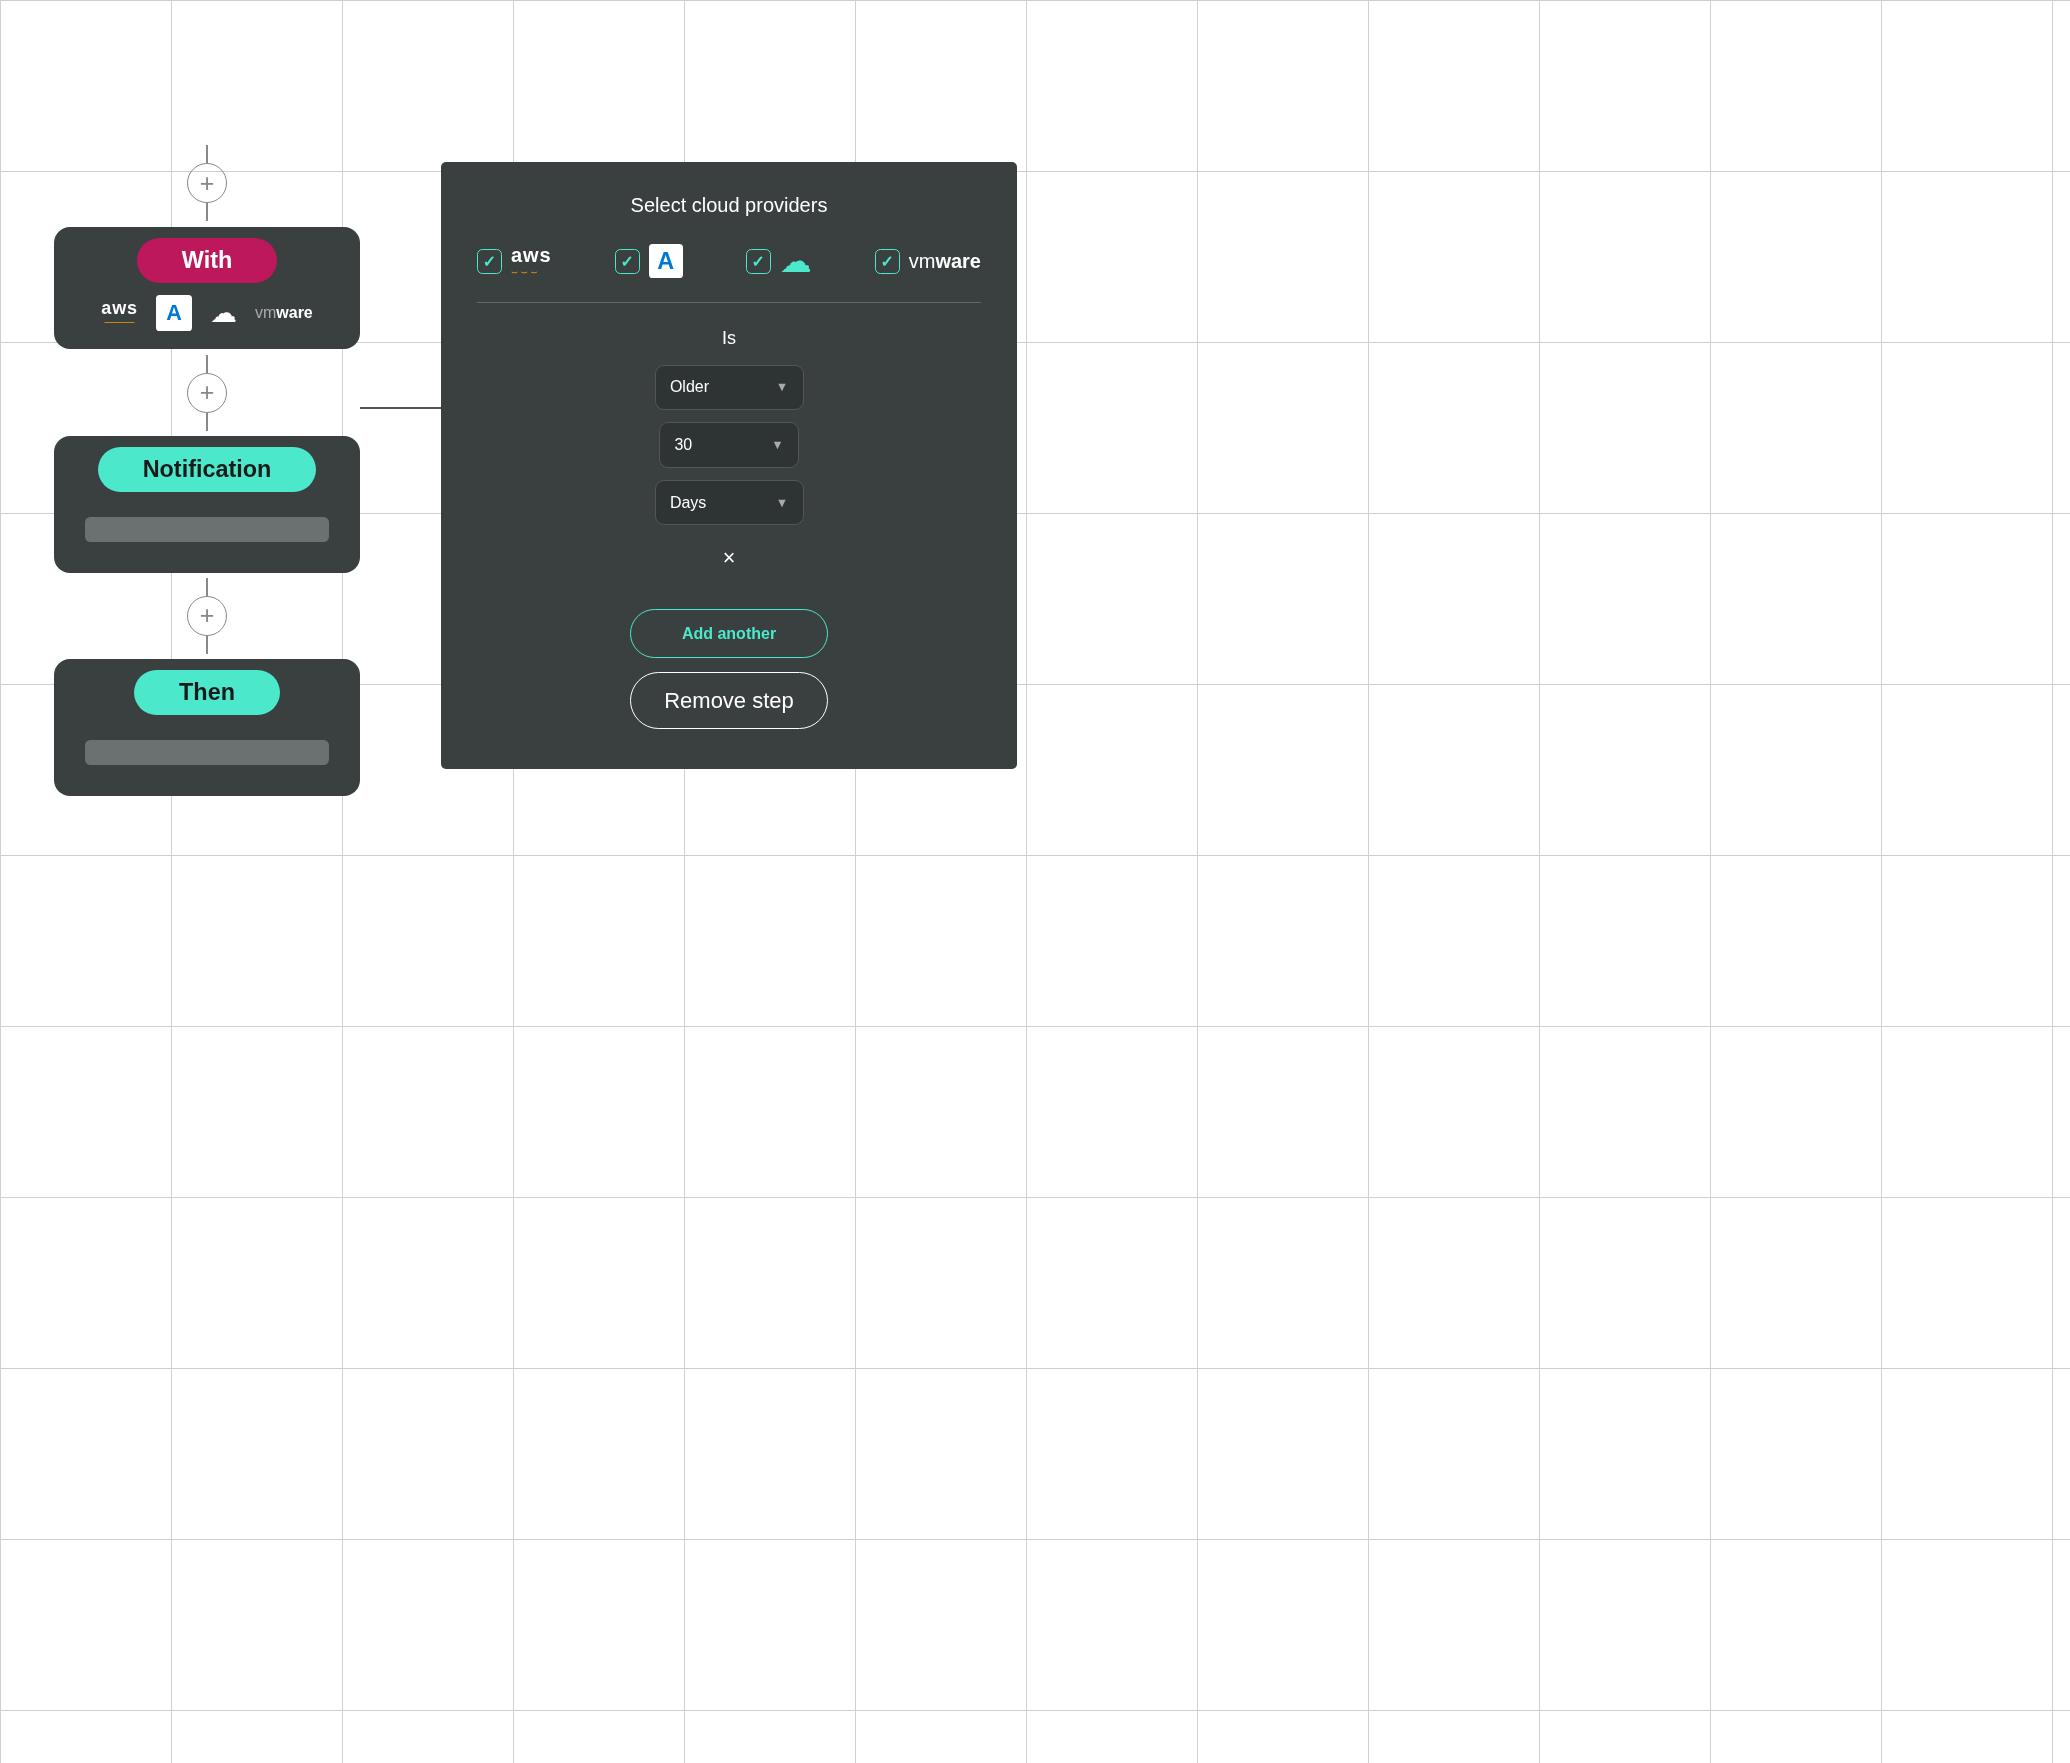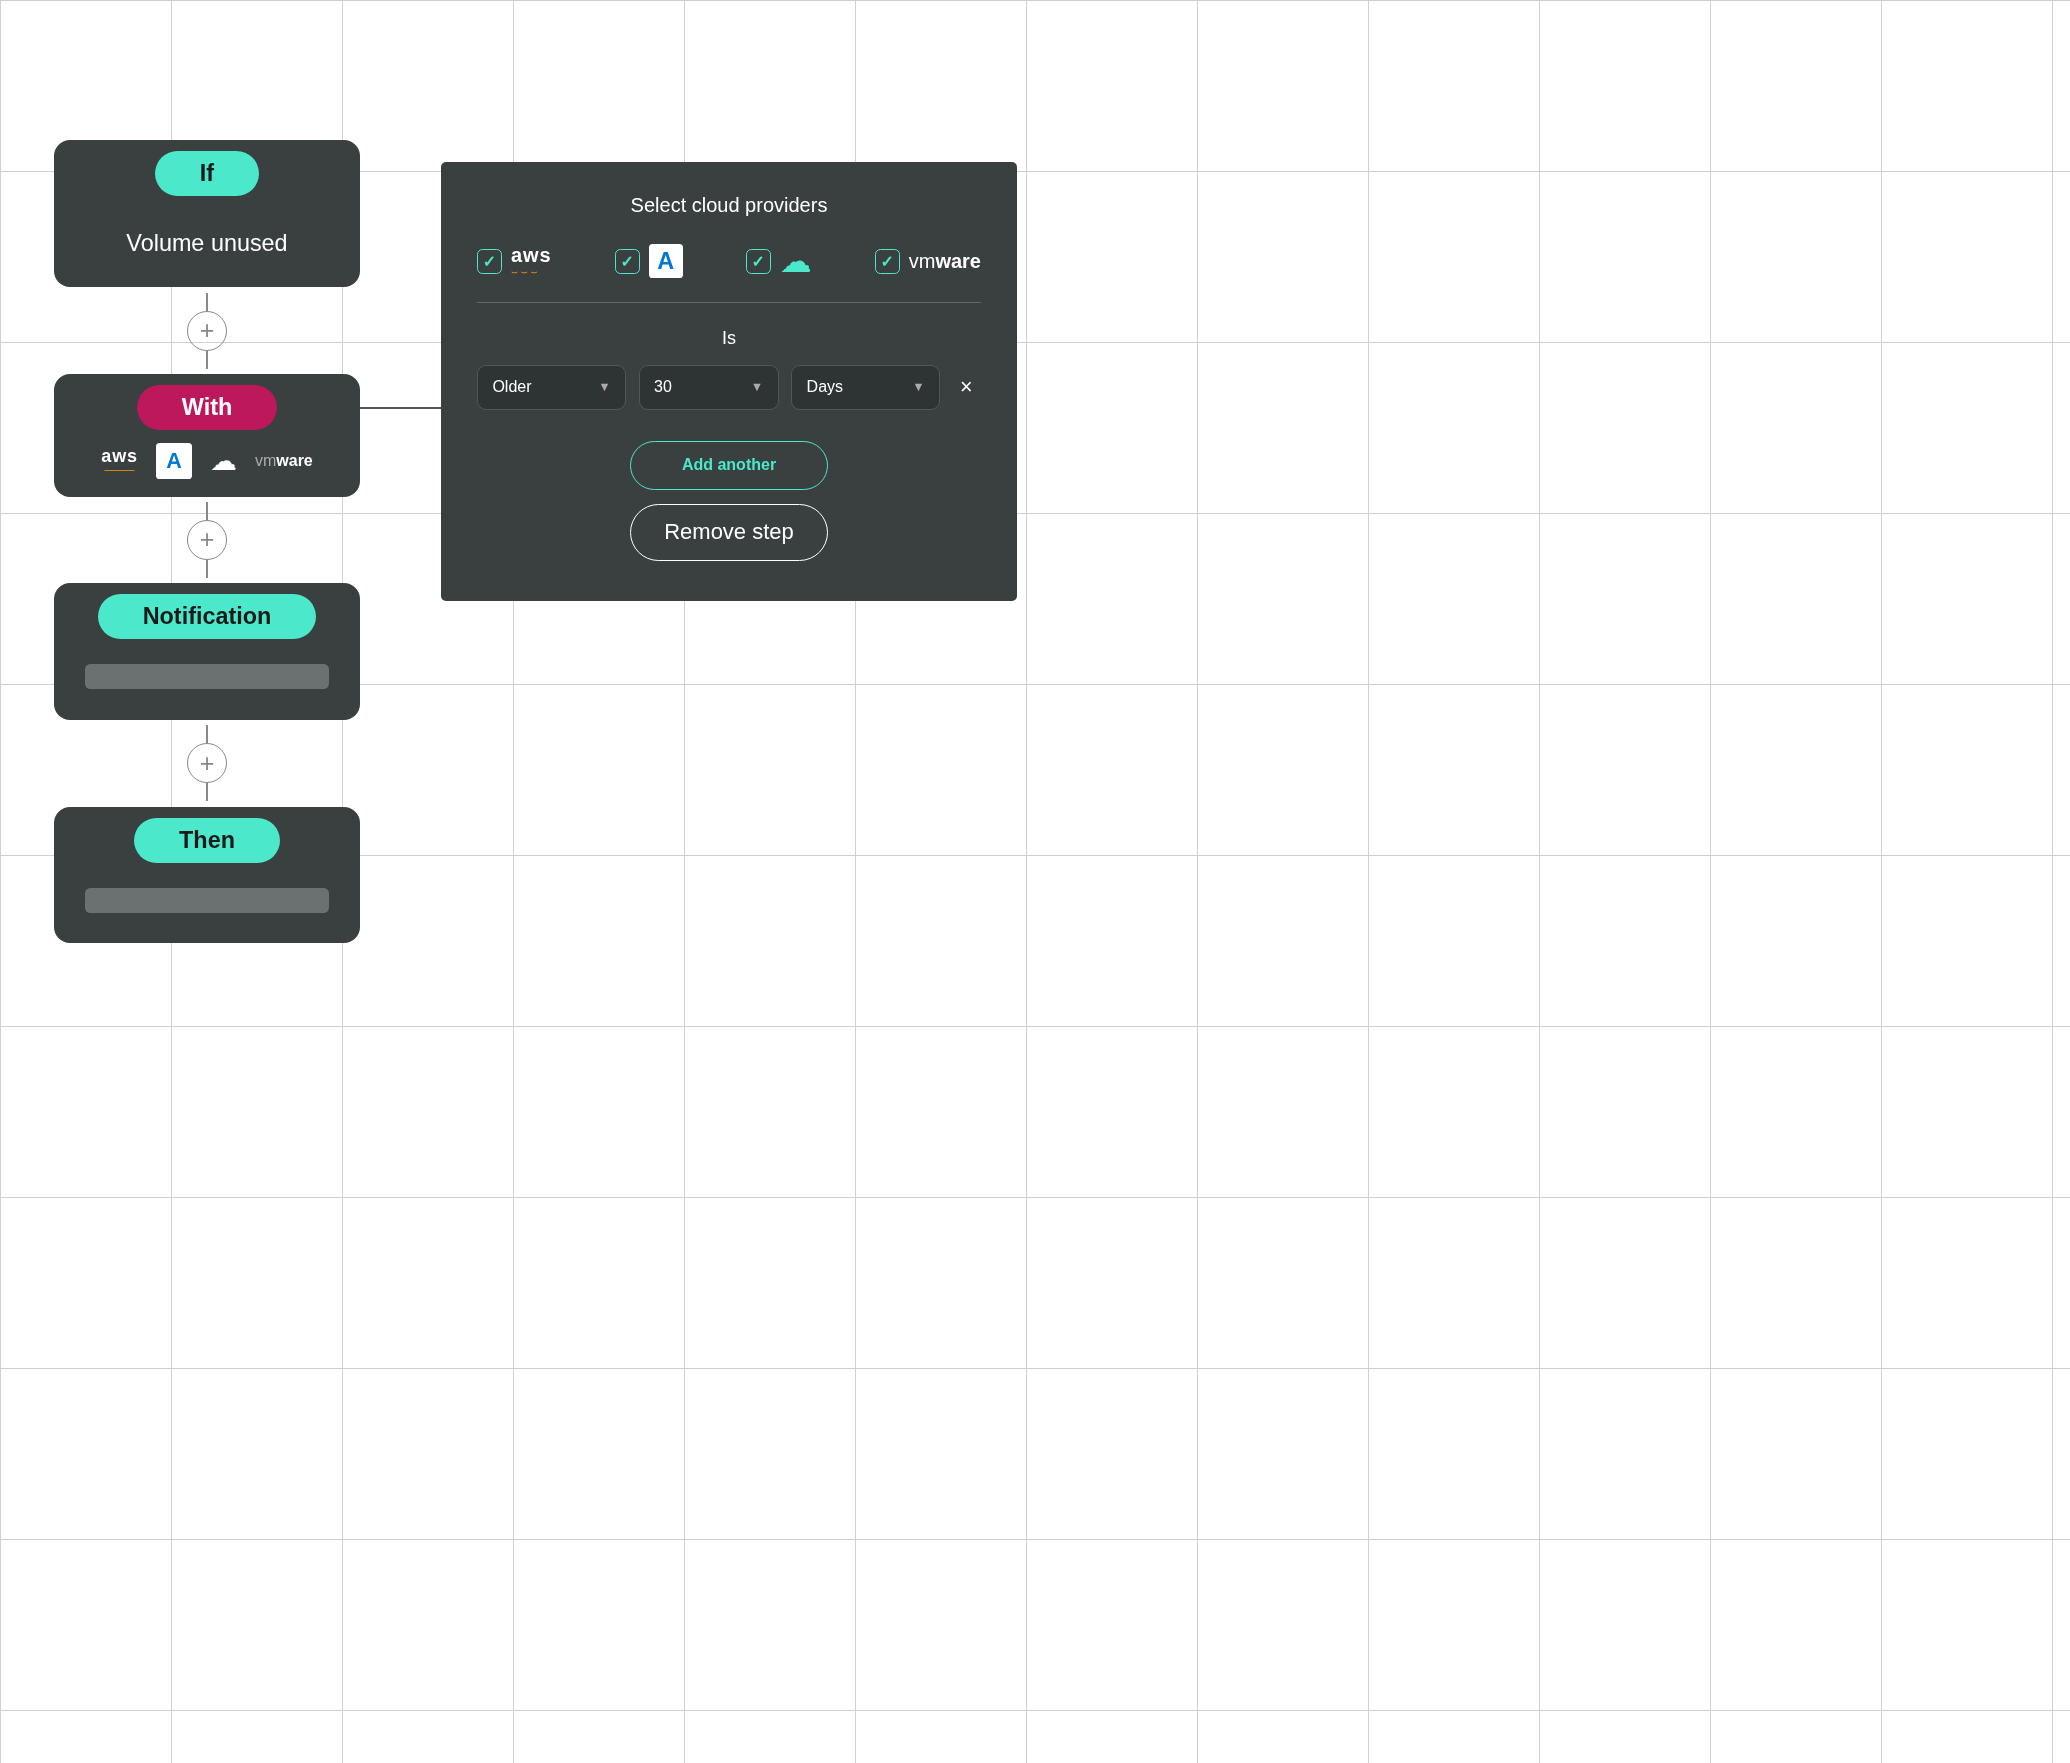--- a/index.html
+++ b/index.html
@@ -204,20 +204,21 @@
       font-size: 18px;
       text-align: center;
       margin-bottom: 16px;
     }
 
     .dropdowns-row {
       display: flex;
       align-items: center;
       gap: 12.6px;
       margin-bottom: 31px;
+      flex-direction: column;
     }
 
     .dropdown-select {
       background: #2e3333;
       border: 0.9px solid #555;
       border-radius: 9px;
       color: white;
       font-size: 16px;
       padding: 12.6px 14.4px;
       display: flex;
@@ -310,28 +311,20 @@
 <body>
 
 <div class="grid-bg"></div>
 
 <div class="content">
 
   <div class="h-connector"></div>
 
   <div class="flow-panel">
 
-    <div class="flow-node">
-      <div class="if-badge-wrap">
-        <div class="badge badge-cyan">If</div>
-      </div>
-      <div class="flow-node-content">
-        <div class="flow-node-title">Volume unused</div>
-      </div>
-    </div>
 
     <div class="flow-connector">
       <div class="connector-line"></div>
       <div class="connector-circle">+</div>
       <div class="connector-line"></div>
     </div>
 
     <div class="flow-node">
       <div class="if-badge-wrap">
         <div class="badge badge-red">With</div>

